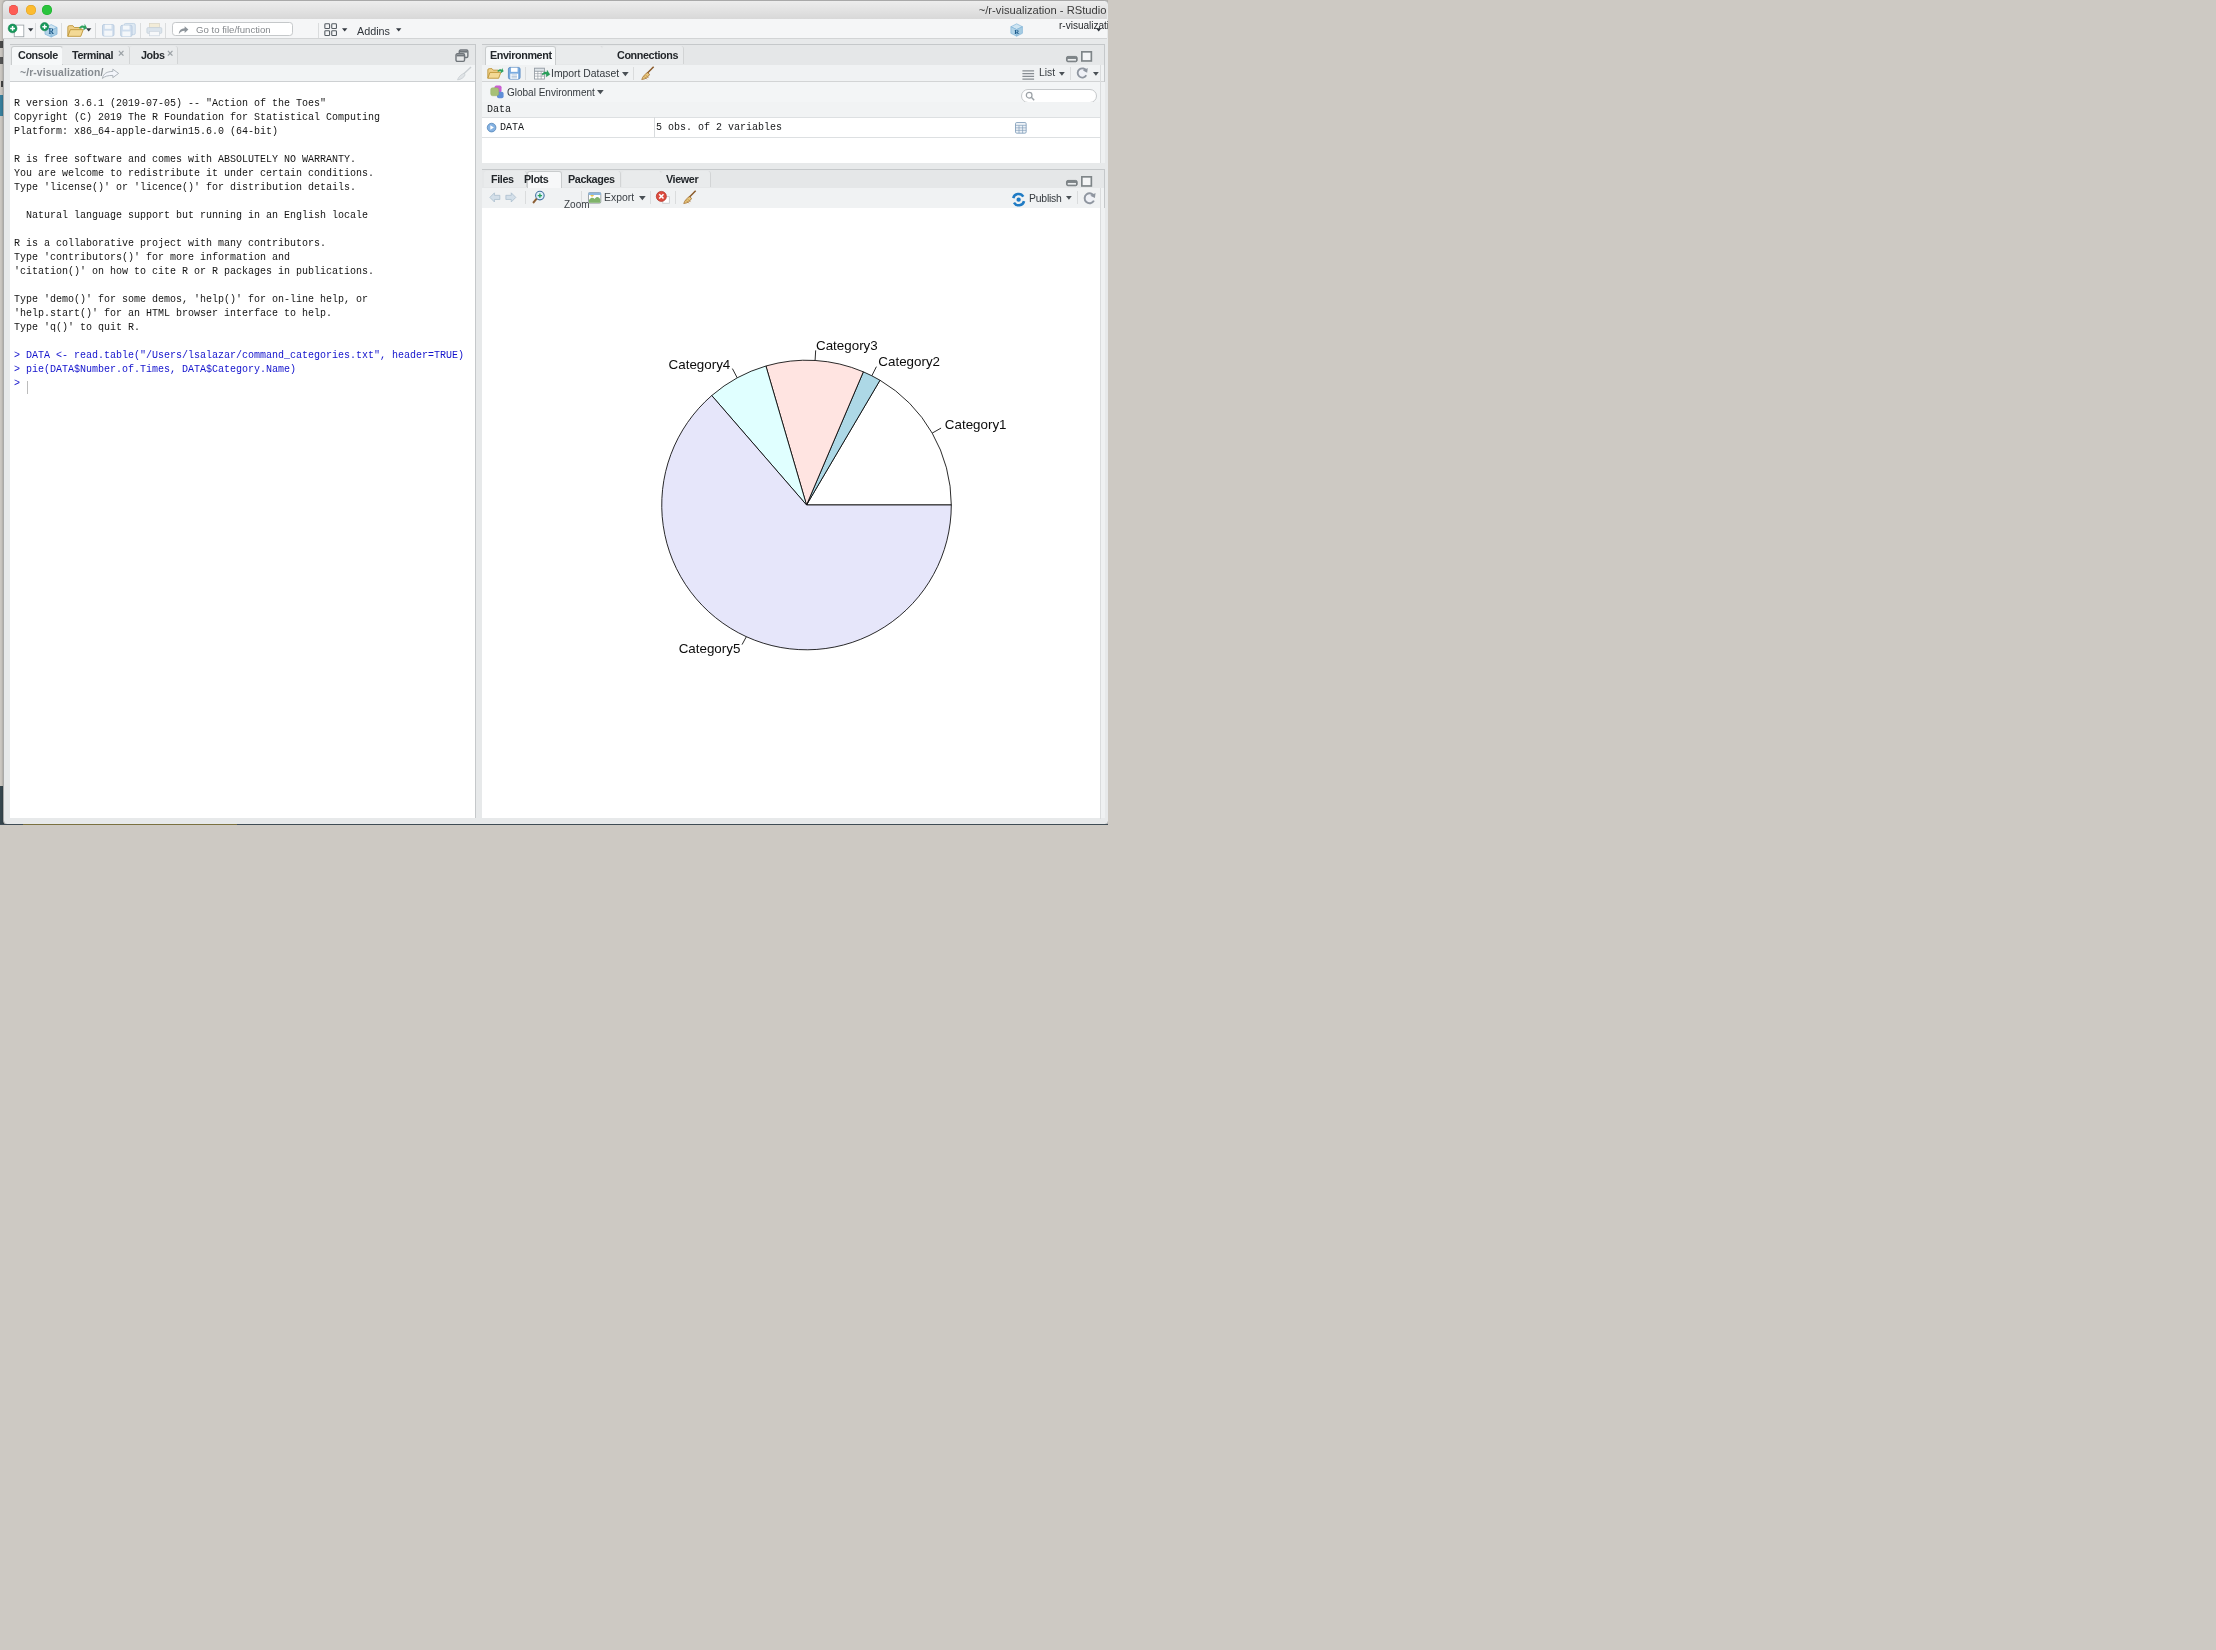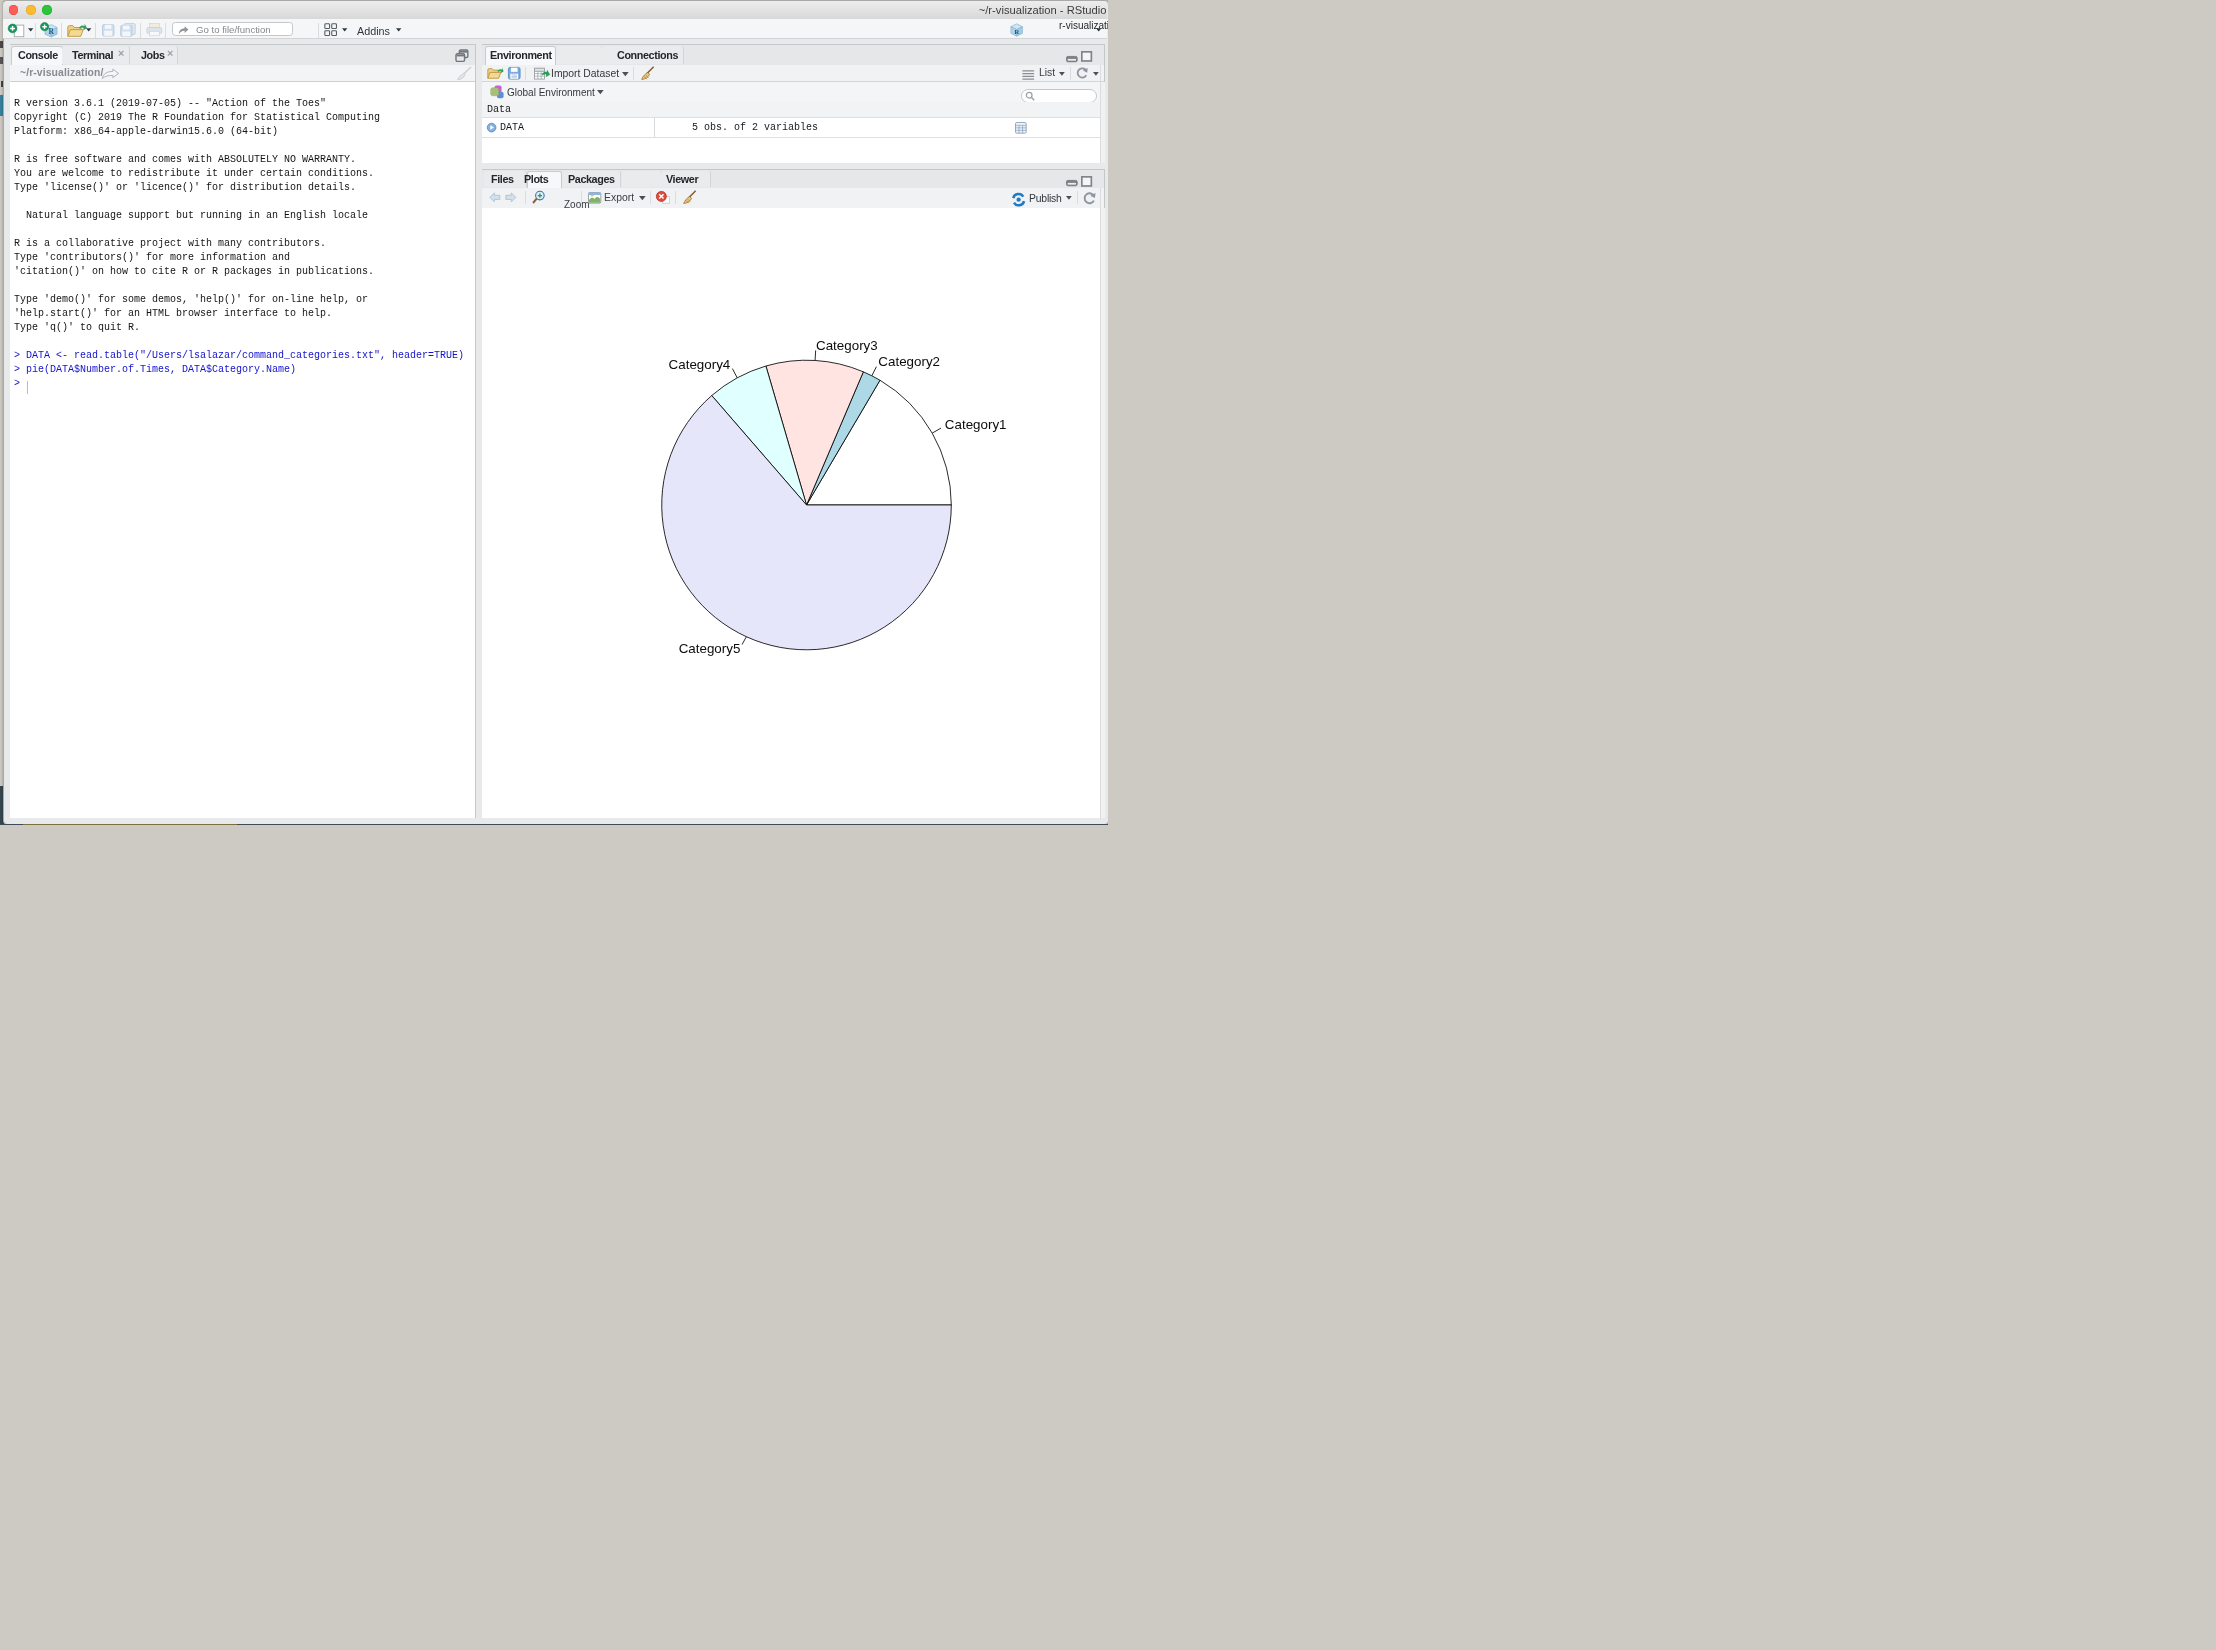--- a/index.html
+++ b/index.html
@@ -258,21 +258,21 @@
 
 <div class="abs" style="left:482px;top:102px;width:622px;height:15.4px;background:#f1f3f4;border-bottom:0.8px solid #dde0e2;"></div>
 <div class="abs mono" style="left:487px;top:104px;font-size:10px;color:#16181a;">Data</div>
 
 <svg class="abs" style="left:487px;top:123px;" width="9.2" height="9.2" viewBox="0 0 11 11">
   <circle cx="5.5" cy="5.5" r="5.2" fill="#85b2e2" stroke="#4e80b4" stroke-width="0.9"></circle>
   <path d="M4 2.8 L8.2 5.5 L4 8.2 Z" fill="#fff"></path>
 </svg>
 <div class="abs mono" style="left:500px;top:122px;font-size:10px;color:#16181a;">DATA</div>
 <div class="abs" style="left:654px;top:117px;width:0.8px;height:20px;background:#d8dbdd;"></div>
-<div class="abs mono" style="left:656px;top:122px;font-size:10px;color:#16181a;padding-left:36px;">5 obs. of 2 variables</div>
+<div class="abs mono" style="left:656px;top:122px;font-size:10px;color:#16181a;">5 obs. of 2 variables</div>
 <div class="abs" style="left:482px;top:137px;width:622px;height:0.8px;background:#dde0e2;"></div>
 <svg class="abs" style="left:1015px;top:122px;" width="11.7" height="11.7" viewBox="0 0 14 14">
   <rect x="0.6" y="0.6" width="12.8" height="12.8" rx="1.5" fill="#eef3f8" stroke="#7f9cb8"></rect>
   <path d="M0.6 4 h12.8 M0.6 7 h12.8 M0.6 10 h12.8 M4.8 4 v9.4 M9.1 4 v9.4" stroke="#7f9cb8" stroke-width="0.8"></path>
 </svg>
 
 <div class="pane" style="left:482px;top:169px;width:623px;height:649px;"></div>
 <div class="abs" id="plotstabs" style="left:482px;top:170px;width:622px;height:17.5px;background:#e5e7e8;border-bottom:0.8px solid #c9cccd;"></div>
 
 <div class="abs" style="left:484px;top:171px;width:42px;height:16px;background:#e9ebec;border-right:0.8px solid #d2d4d5;border-radius:2.9px 2.9px 0 0;"></div>

